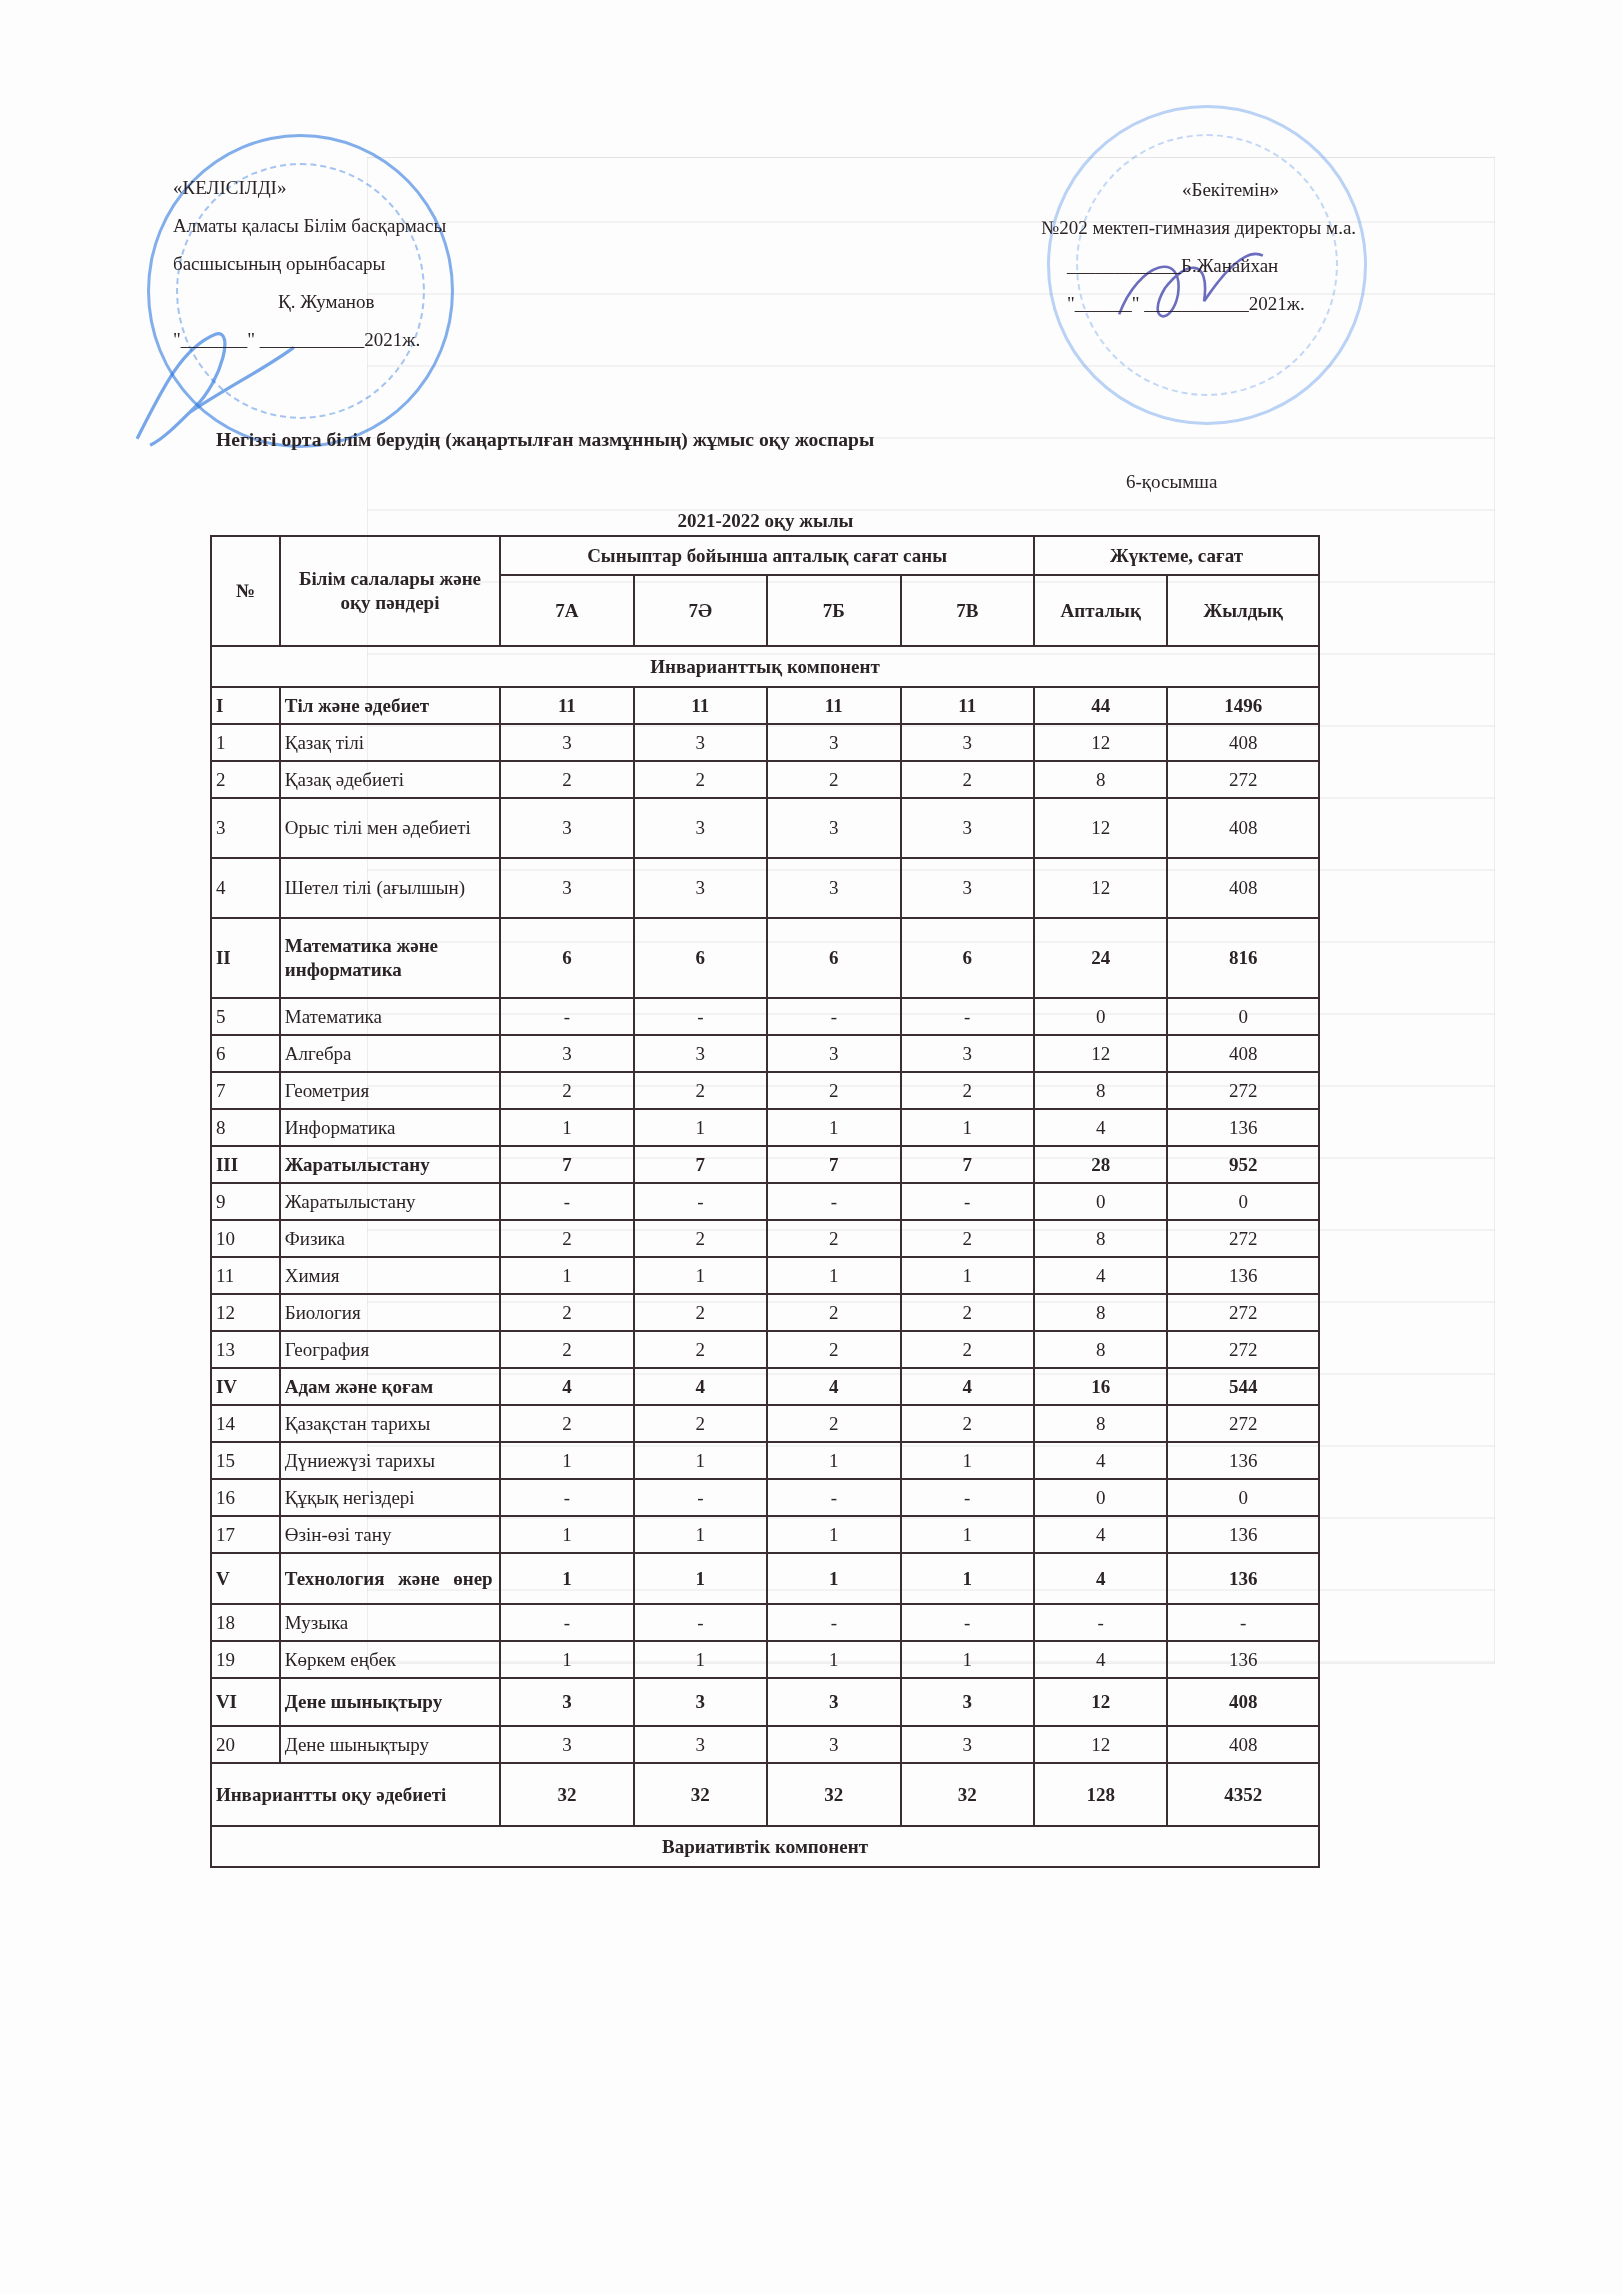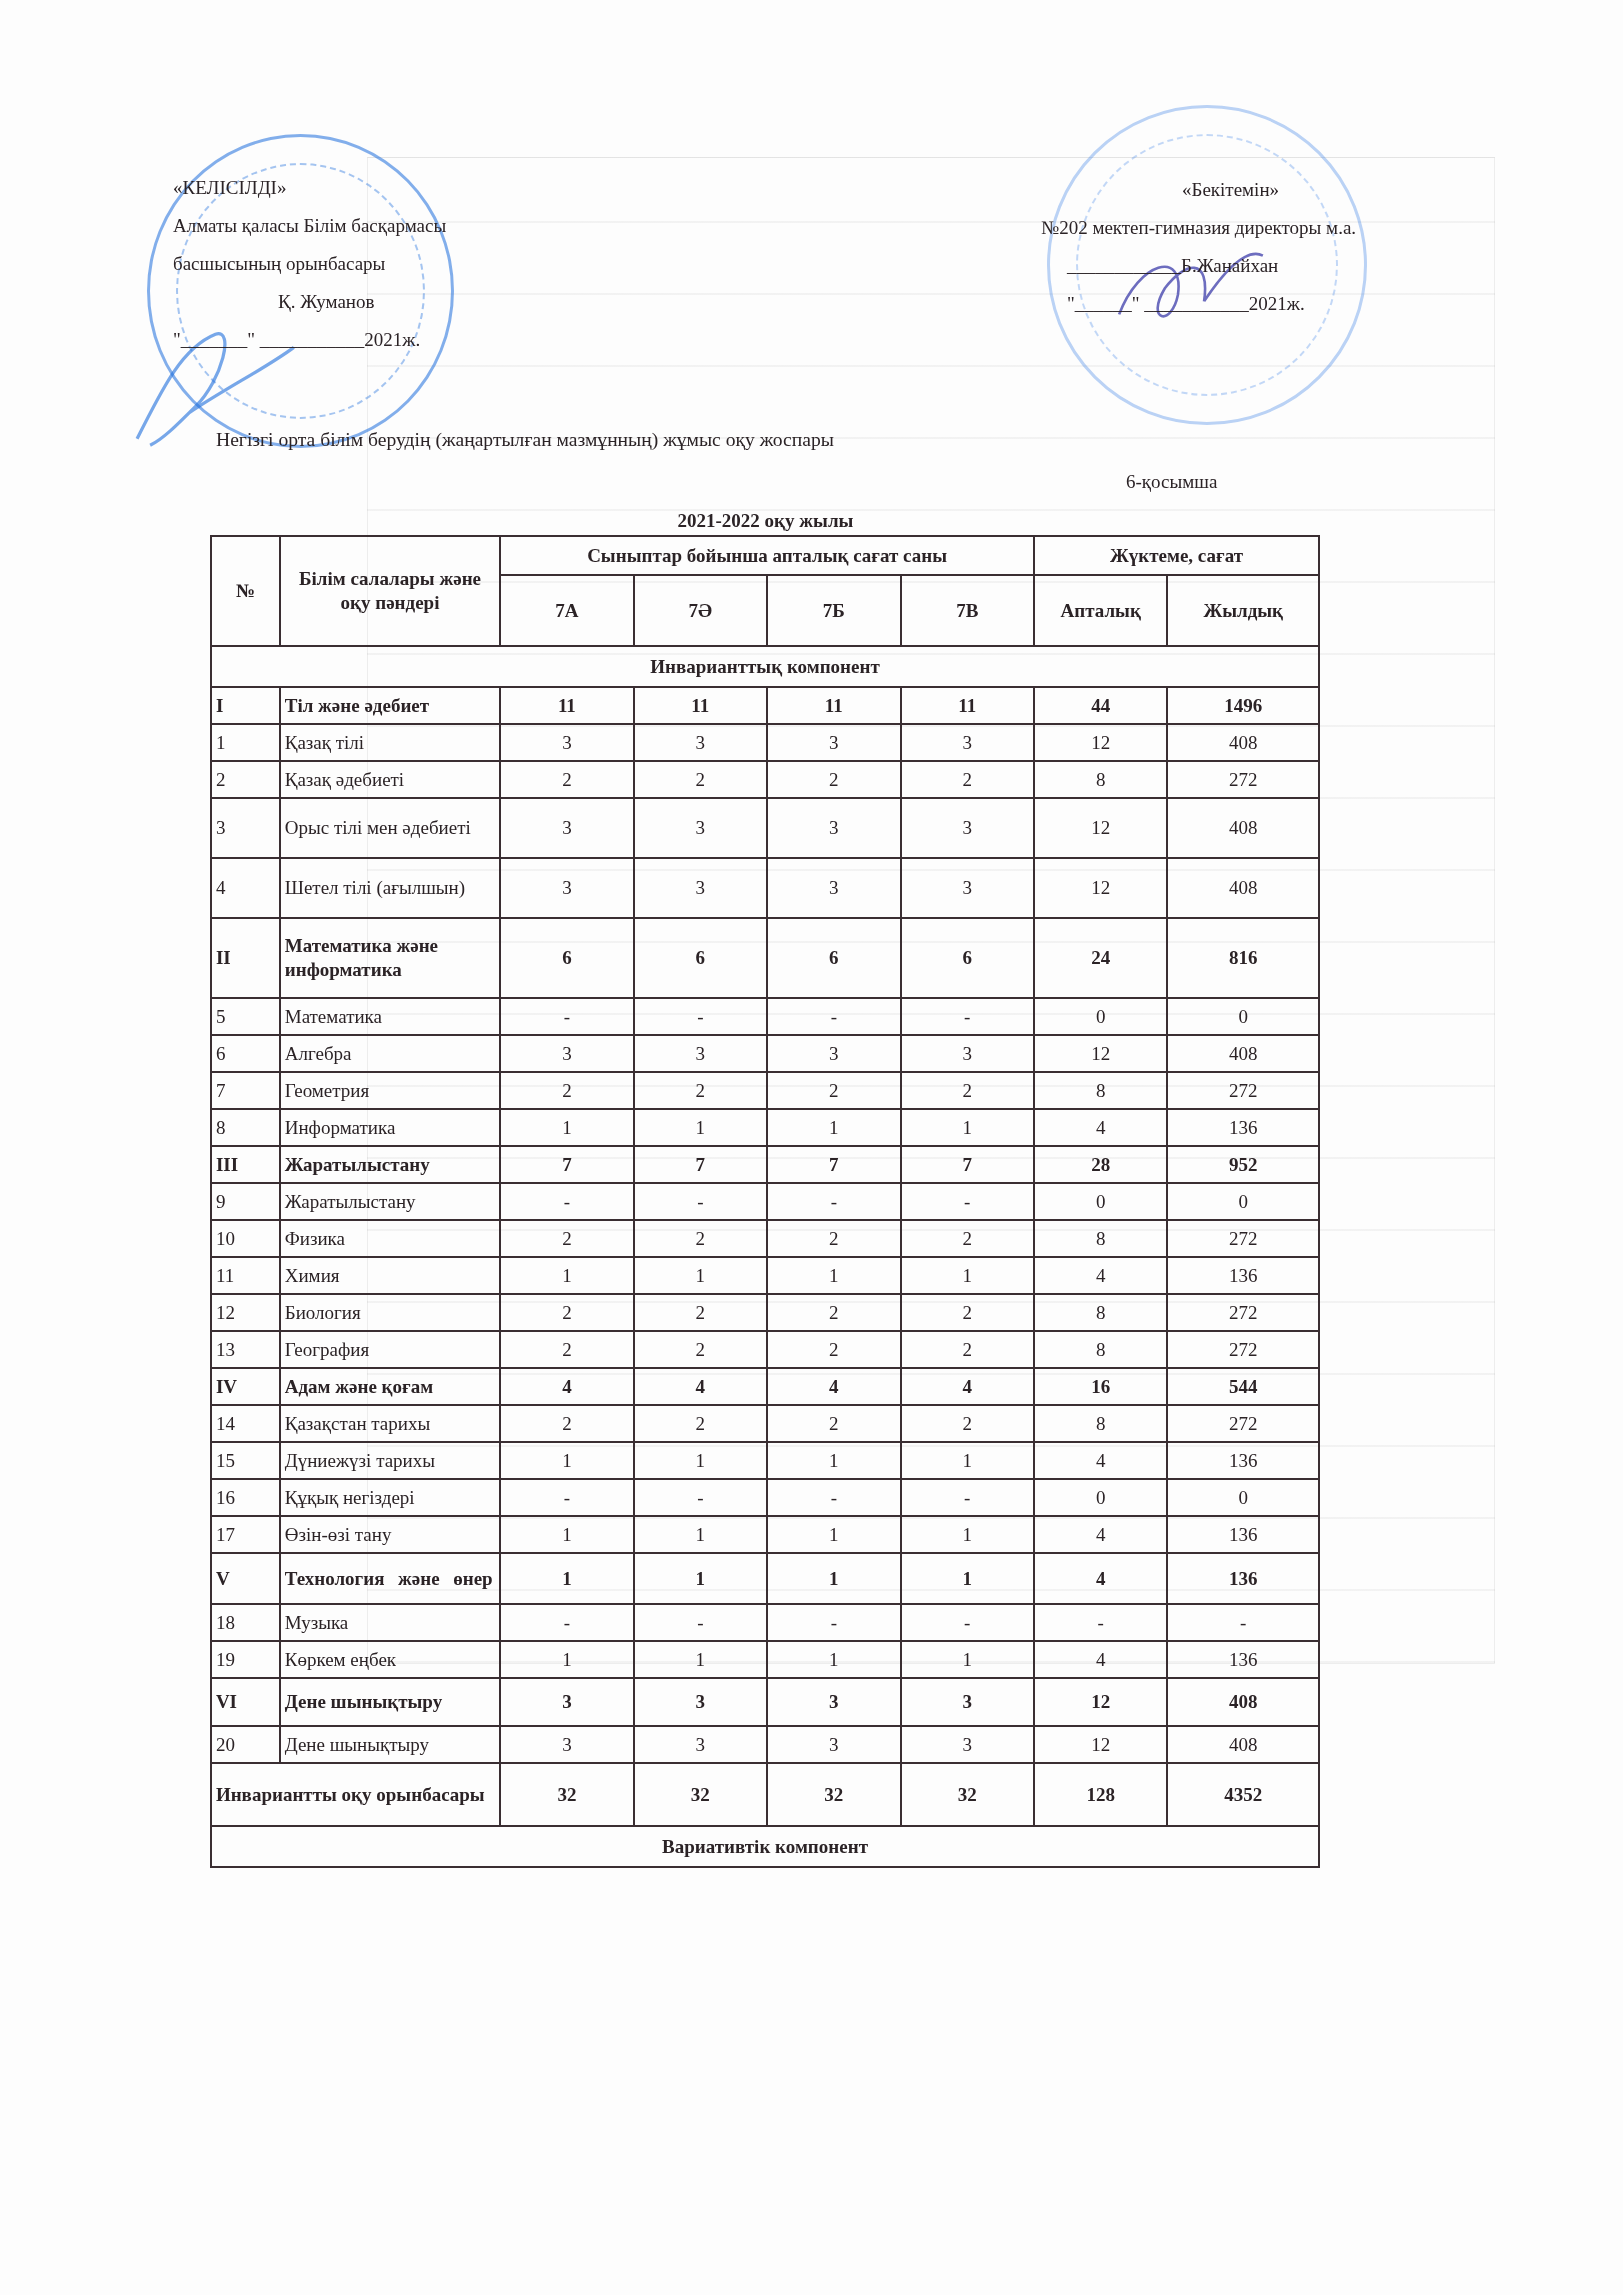--- a/index.html
+++ b/index.html
@@ -35,21 +35,21 @@
     position: absolute; pointer-events: none;
   }
   .approval {
     position: absolute; font-size: 19px; line-height: 38px;
   }
   .approval-left { left: 173px; top: 169px; }
   .approval-right { left: 1041px; top: 171px; text-align: left; }
   .approval .line { white-space: nowrap; }
   .doc-title {
     position: absolute; left: 216px; top: 429px;
-    font-size: 19.6px; font-weight: normal;
+    font-size: 19.6px; font-weight: bold;
   }
   .appendix {
     position: absolute; left: 1126px; top: 471px; font-size: 19px;
   }
   .year {
     position: absolute; left: 209px; width: 1113px; top: 510px;
     text-align: center; font-size: 19px; font-weight: bold;
   }
   table.plan {
     position: absolute; left: 210px; top: 535px; width: 1110px;
@@ -387,21 +387,21 @@
         <td class="num">20</td>
         <td class="name">Дене шынықтыру</td>
         <td>3</td>
         <td>3</td>
         <td>3</td>
         <td>3</td>
         <td>12</td>
         <td>408</td>
       </tr>
       <tr class="bold" style="height: 63px;">
-        <td colspan="2" class="name">Инвариантты оқу орынбасары</td>
+        <td colspan="2" class="name">Инвариантты оқу әдебиеті</td>
         <td>32</td>
         <td>32</td>
         <td>32</td>
         <td>32</td>
         <td>128</td>
         <td>4352</td>
       </tr>
       <tr style="height: 41px;">
         <td colspan="8" class="section-label">Вариативтік  компонент</td>
       </tr>

